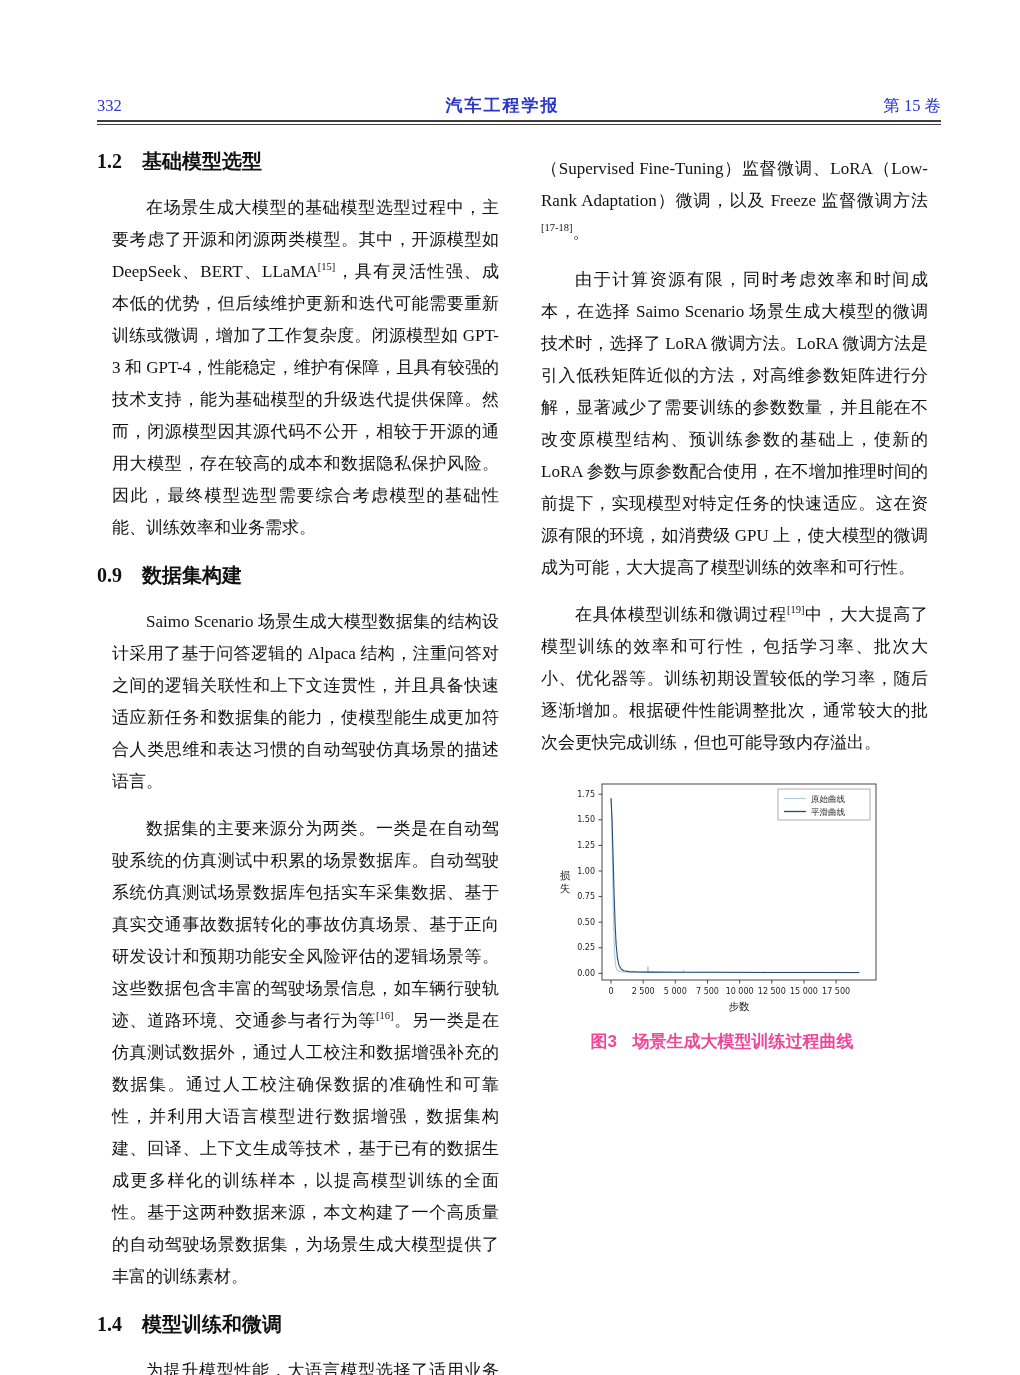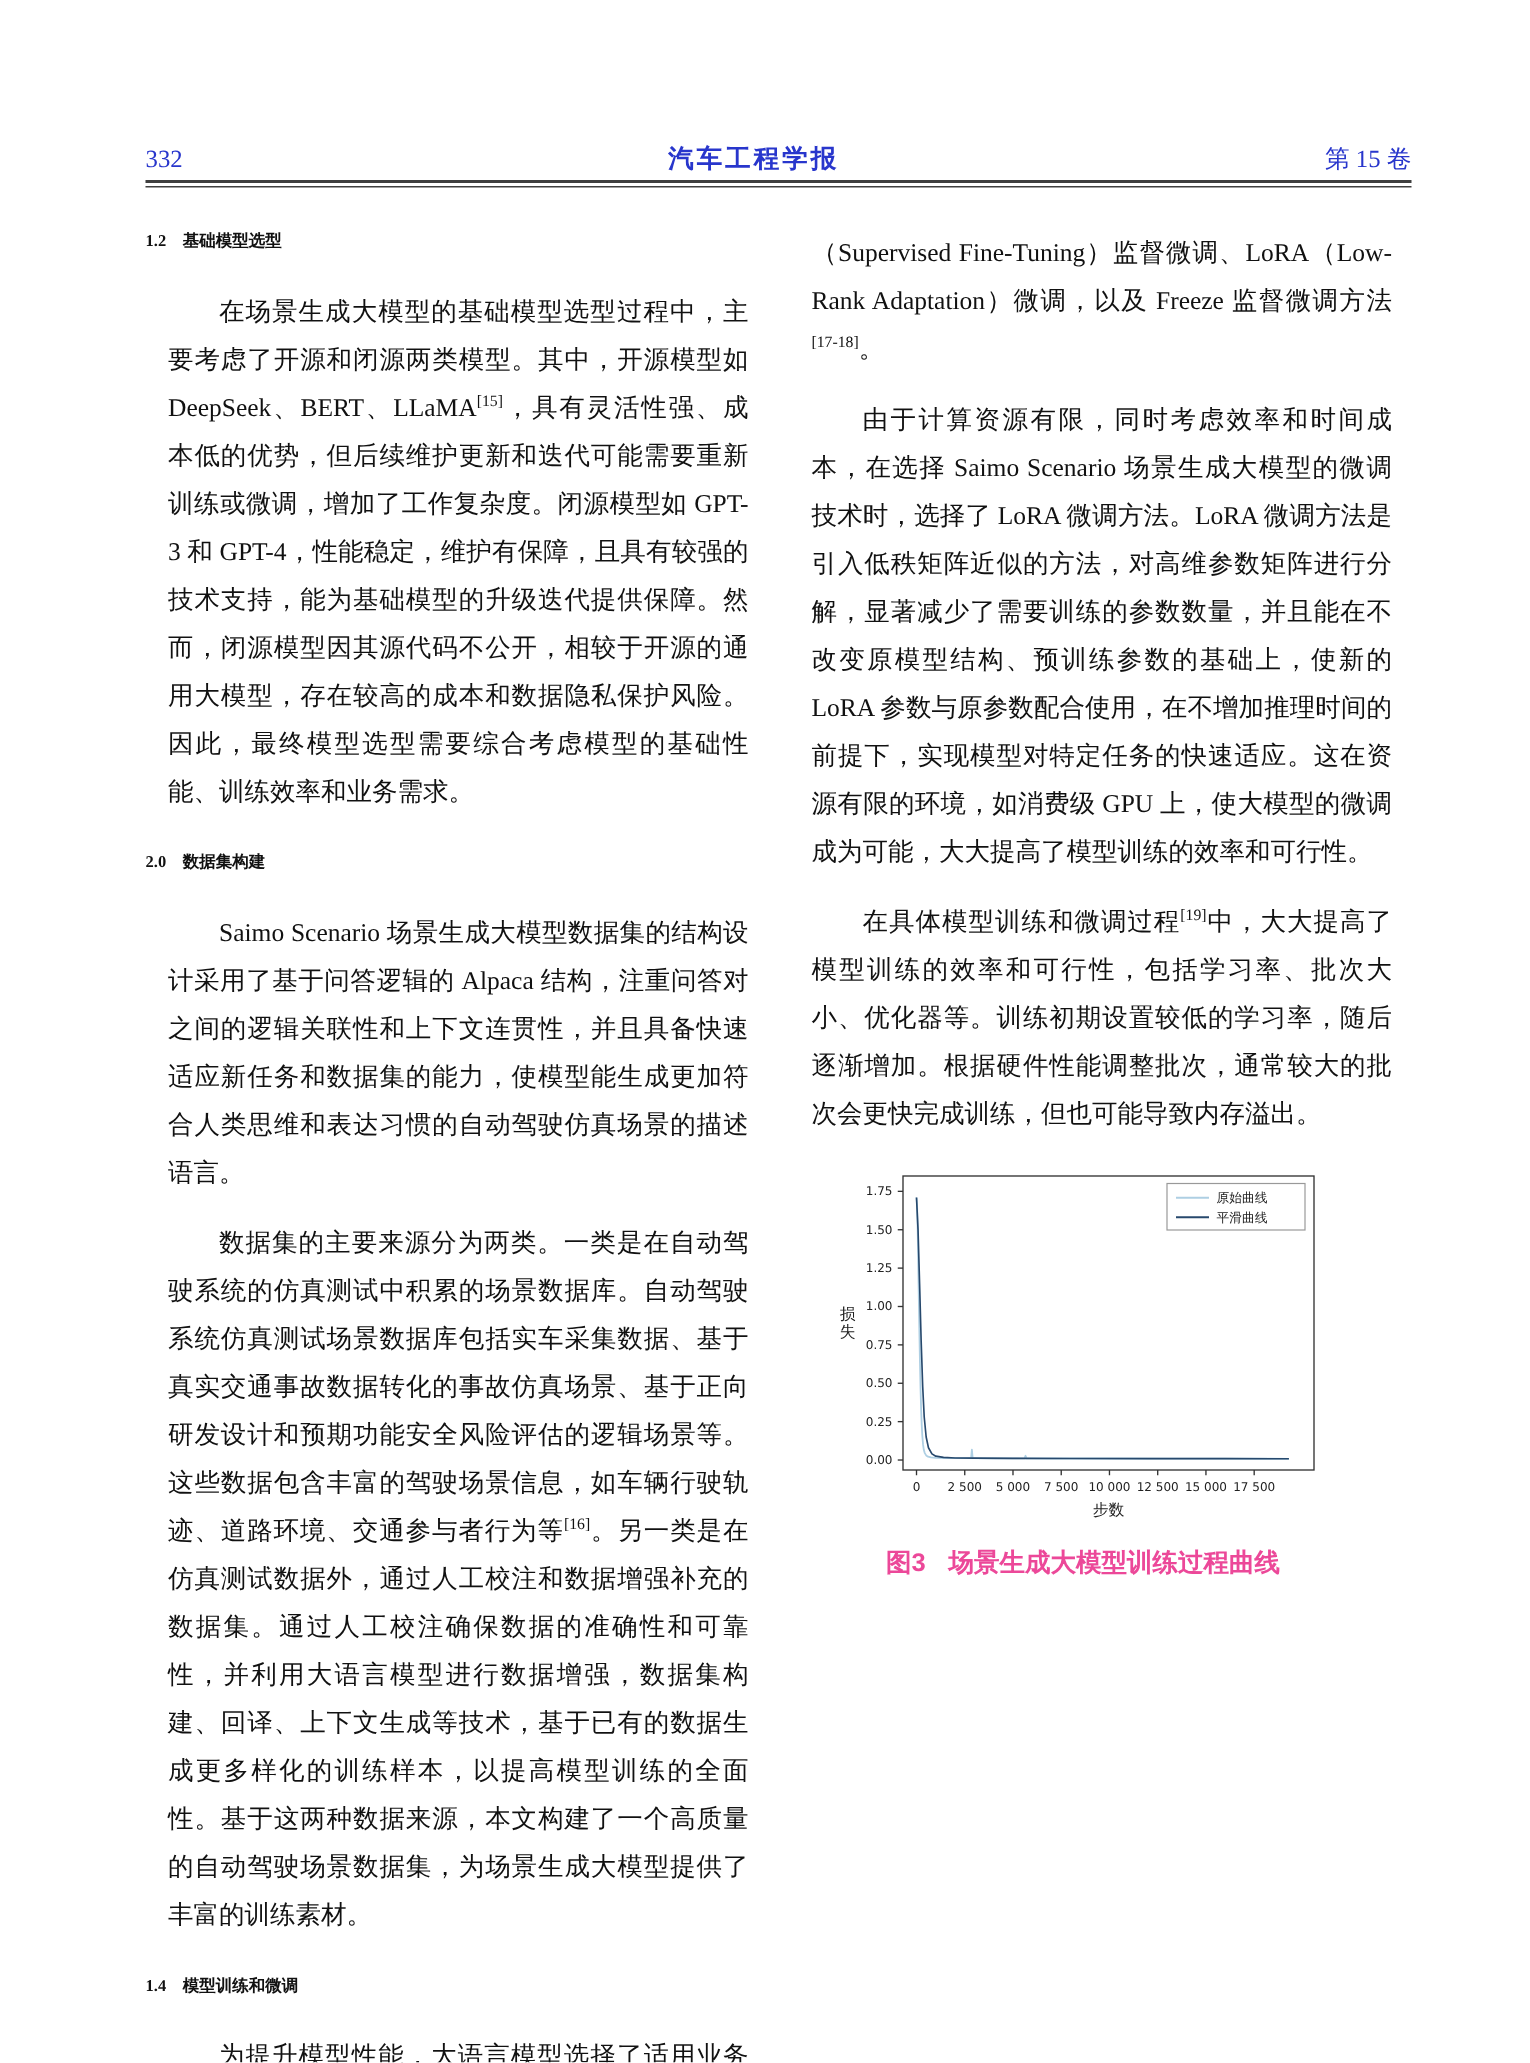--- a/index.html
+++ b/index.html
@@ -9,21 +9,21 @@
   .header{position:absolute;left:97px;top:94px;width:844px;display:flex;
           justify-content:space-between;align-items:center;color:#2836cc;font-size:16.5px;}
   .header .journal-title{font-family:"Liberation Sans","DejaVu Sans",sans-serif;
           font-weight:bold;letter-spacing:2px;font-size:17px;}
   .header-rule{position:absolute;left:97px;top:120px;width:844px;height:2px;
           border-top:2px solid #3f3f3f;border-bottom:1px solid #3f3f3f;}
   
   .columns{position:absolute;left:97px;top:138px;width:846px;display:flex;gap:12px;}
   .col{width:417px;font-size:17px;line-height:32px;text-align:justify;}
   .sec-heading{font-family:"Liberation Sans","DejaVu Sans",sans-serif;font-weight:bold;
-          font-size:11px;margin:7px 0 5px 0;}
+          font-size:20px;margin:7px 0 5px 0;}
   .sec-num{font-family:"Liberation Serif","DejaVu Serif",serif;font-weight:bold;margin-right:1em;}
   p.para{margin:15px;text-indent:2em;}
   p.para.noindent{text-indent:0;}
   p.para.cont{text-align-last:justify;}
   sup.ref{font-size:10.5px;line-height:0;}
   
   .figure{margin-top:14px;margin-left:24px;width:344px;}
   #chart-host svg{display:block;}
   .chart-caption{margin-top:8px;text-align:center;
           font-family:"Liberation Sans","DejaVu Sans",sans-serif;font-weight:bold;
@@ -40,21 +40,21 @@
     <span class="journal-title">汽车工程学报</span>
     <span>第 15 卷</span>
   </div>
   <div class="header-rule"></div>
 
   <div class="columns">
     <div class="col">
       <div id="left-blocks">
           <div class="sec-heading"><span class="sec-num">1.2</span><span>基础模型选型</span></div>
           <p class="para"><span>在场景生成大模型的基础模型选型过程中，主要考虑了开源和闭源两类模型。其中，开源模型如 DeepSeek、BERT、LLaMA</span><sup class="ref">[15]</sup><span>，具有灵活性强、成本低的优势，但后续维护更新和迭代可能需要重新训练或微调，增加了工作复杂度。闭源模型如 GPT-3 和 GPT-4，性能稳定，维护有保障，且具有较强的技术支持，能为基础模型的升级迭代提供保障。然而，闭源模型因其源代码不公开，相较于开源的通用大模型，存在较高的成本和数据隐私保护风险。因此，最终模型选型需要综合考虑模型的基础性能、训练效率和业务需求。</span></p>
-          <div class="sec-heading"><span class="sec-num">2.0</span><span>数据集构建</span></div>
+          <div class="sec-heading"><span class="sec-num">0.9</span><span>数据集构建</span></div>
           <p class="para"><span>Saimo Scenario 场景生成大模型数据集的结构设计采用了基于问答逻辑的 Alpaca 结构，注重问答对之间的逻辑关联性和上下文连贯性，并且具备快速适应新任务和数据集的能力，使模型能生成更加符合人类思维和表达习惯的自动驾驶仿真场景的描述语言。</span></p>
           <p class="para"><span>数据集的主要来源分为两类。一类是在自动驾驶系统的仿真测试中积累的场景数据库。自动驾驶系统仿真测试场景数据库包括实车采集数据、基于真实交通事故数据转化的事故仿真场景、基于正向研发设计和预期功能安全风险评估的逻辑场景等。这些数据包含丰富的驾驶场景信息，如车辆行驶轨迹、道路环境、交通参与者行为等</span><sup class="ref">[16]</sup><span>。另一类是在仿真测试数据外，通过人工校注和数据增强补充的数据集。通过人工校注确保数据的准确性和可靠性，并利用大语言模型进行数据增强，数据集构建、回译、上下文生成等技术，基于已有的数据生成更多样化的训练样本，以提高模型训练的全面性。基于这两种数据来源，本文构建了一个高质量的自动驾驶场景数据集，为场景生成大模型提供了丰富的训练素材。</span></p>
           <div class="sec-heading"><span class="sec-num">1.4</span><span>模型训练和微调</span></div>
           <p class="para cont"><span>为提升模型性能，大语言模型选择了适用业务需求的微调技术。常用的微调方法包括 SFT</span></p>
         </div>
     </div>
     <div class="col">
       <div id="right-blocks">
           <p class="para noindent"><span>（Supervised Fine-Tuning）监督微调、LoRA（Low-Rank Adaptation）微调，以及 Freeze 监督微调方法</span><sup class="ref">[17-18]</sup><span>。</span></p>
           <p class="para"><span>由于计算资源有限，同时考虑效率和时间成本，在选择 Saimo Scenario 场景生成大模型的微调技术时，选择了 LoRA 微调方法。LoRA 微调方法是引入低秩矩阵近似的方法，对高维参数矩阵进行分解，显著减少了需要训练的参数数量，并且能在不改变原模型结构、预训练参数的基础上，使新的 LoRA 参数与原参数配合使用，在不增加推理时间的前提下，实现模型对特定任务的快速适应。这在资源有限的环境，如消费级 GPU 上，使大模型的微调成为可能，大大提高了模型训练的效率和可行性。</span></p>

